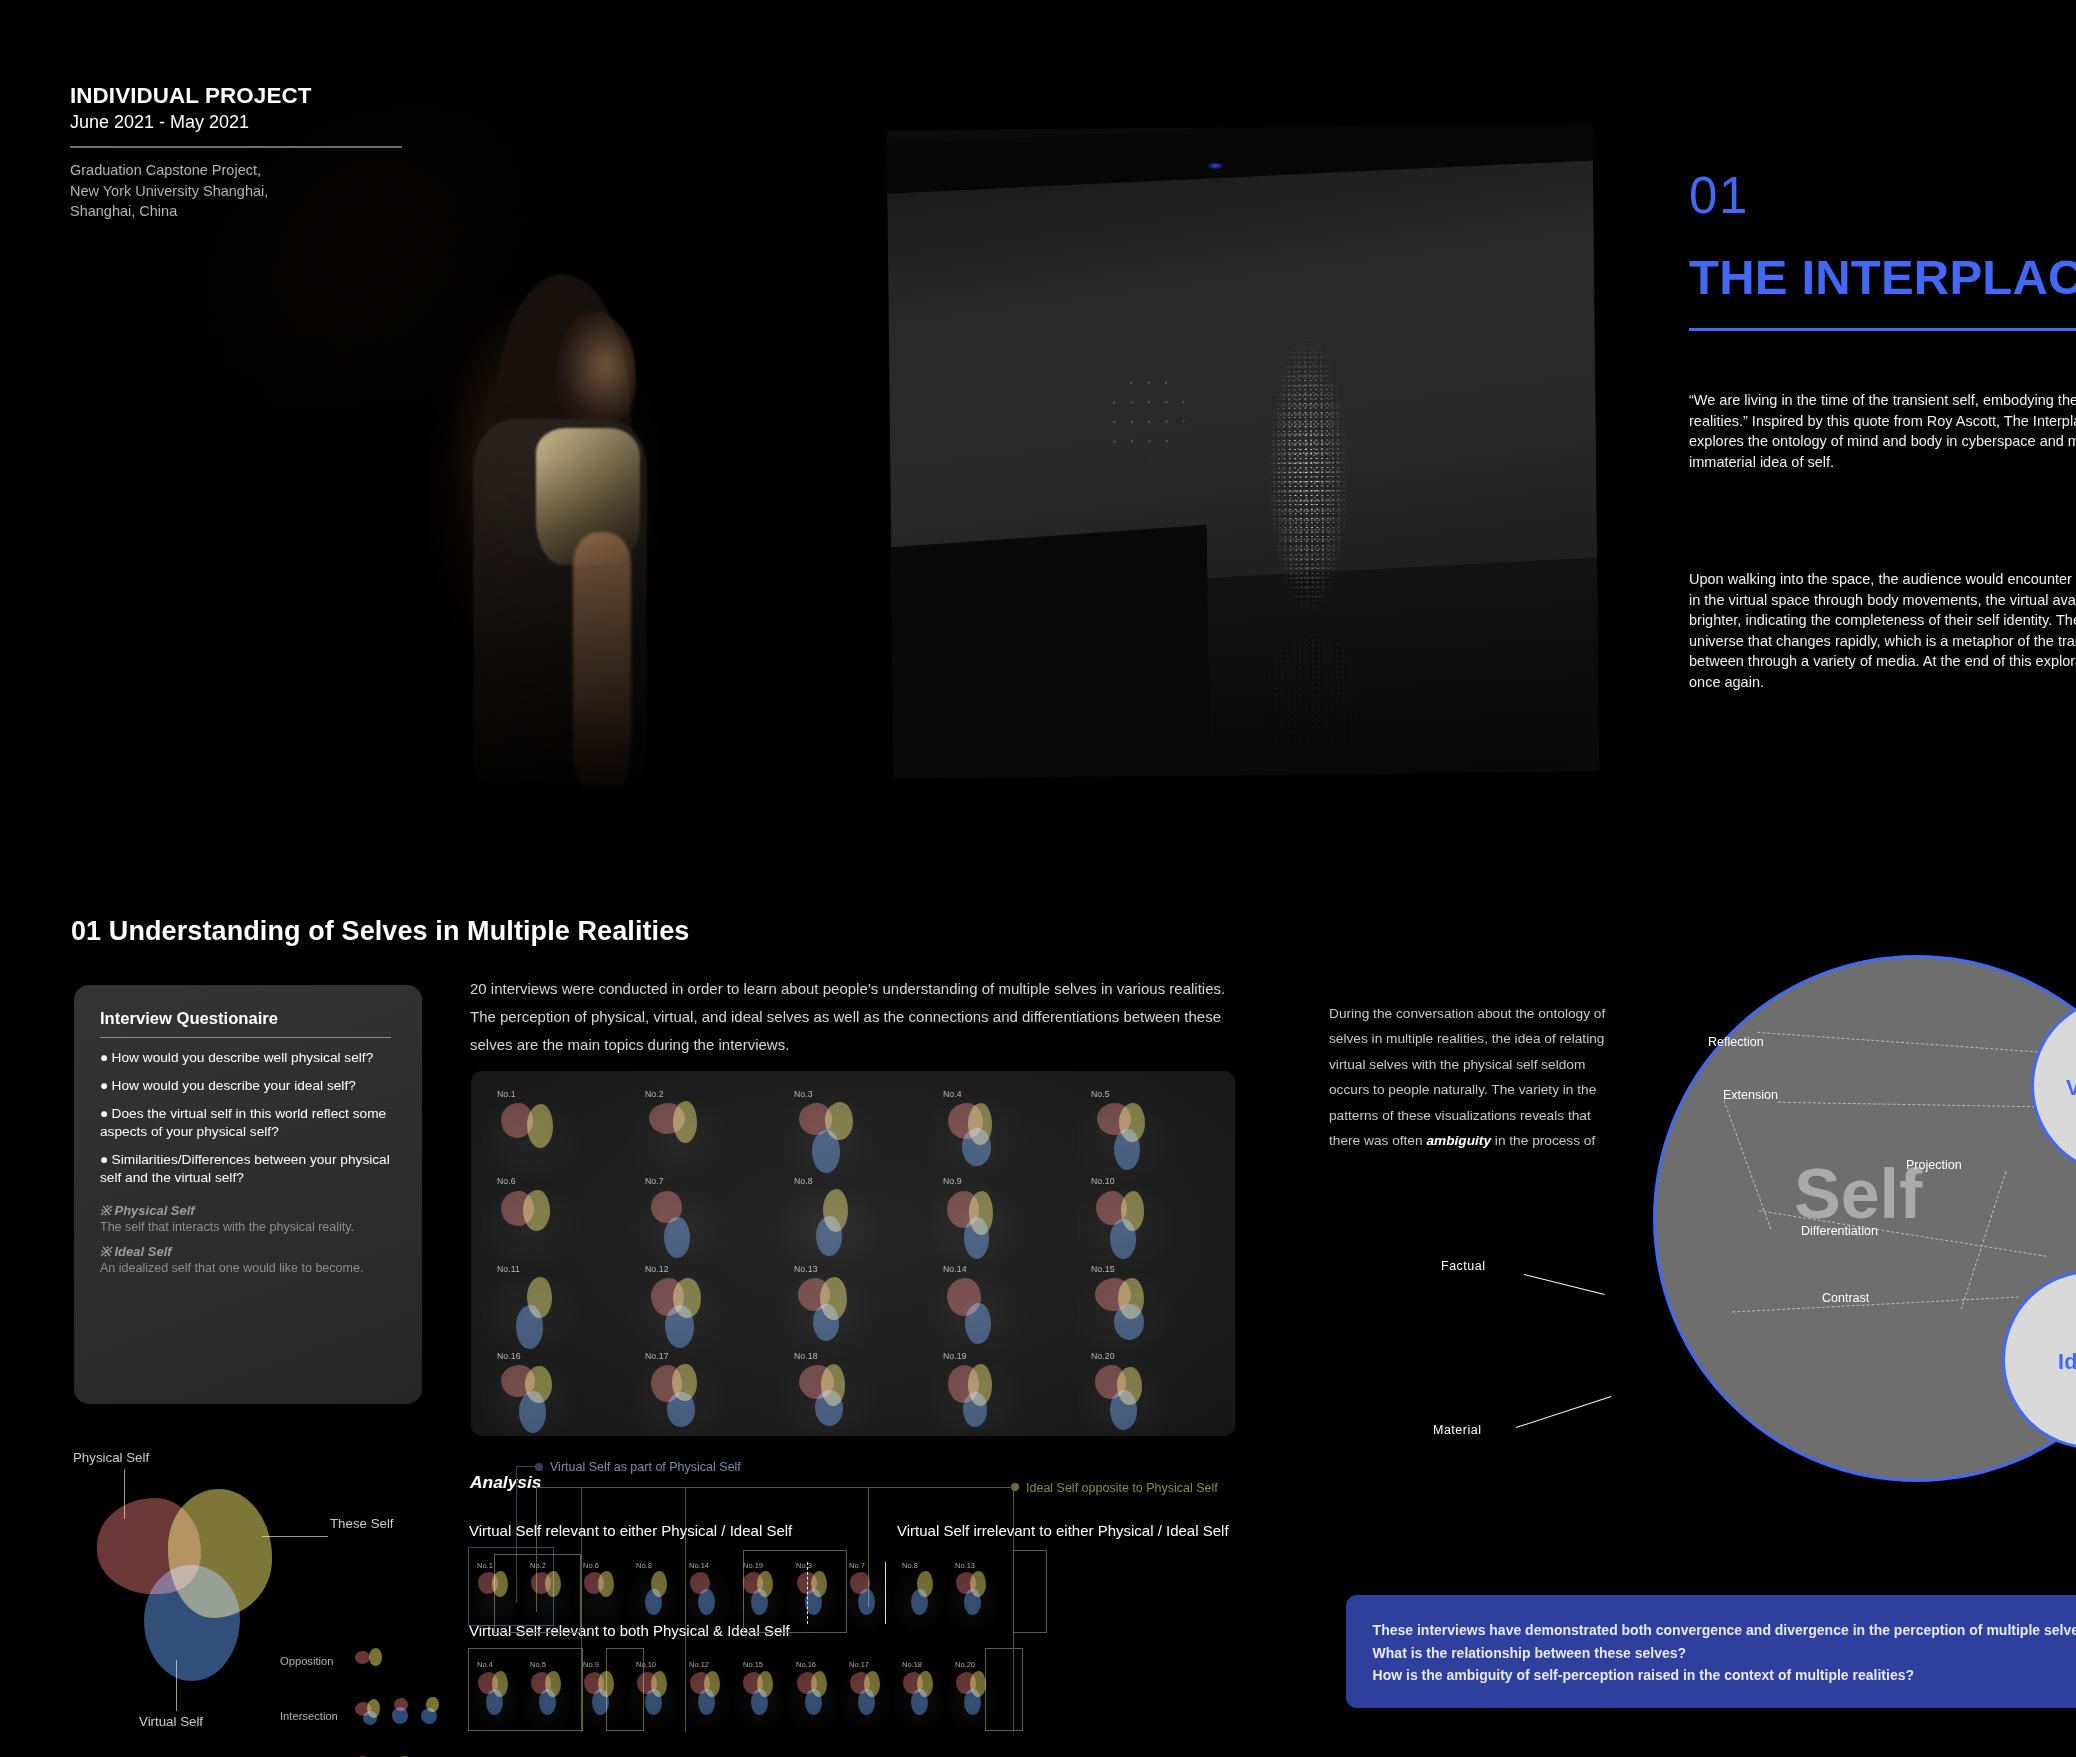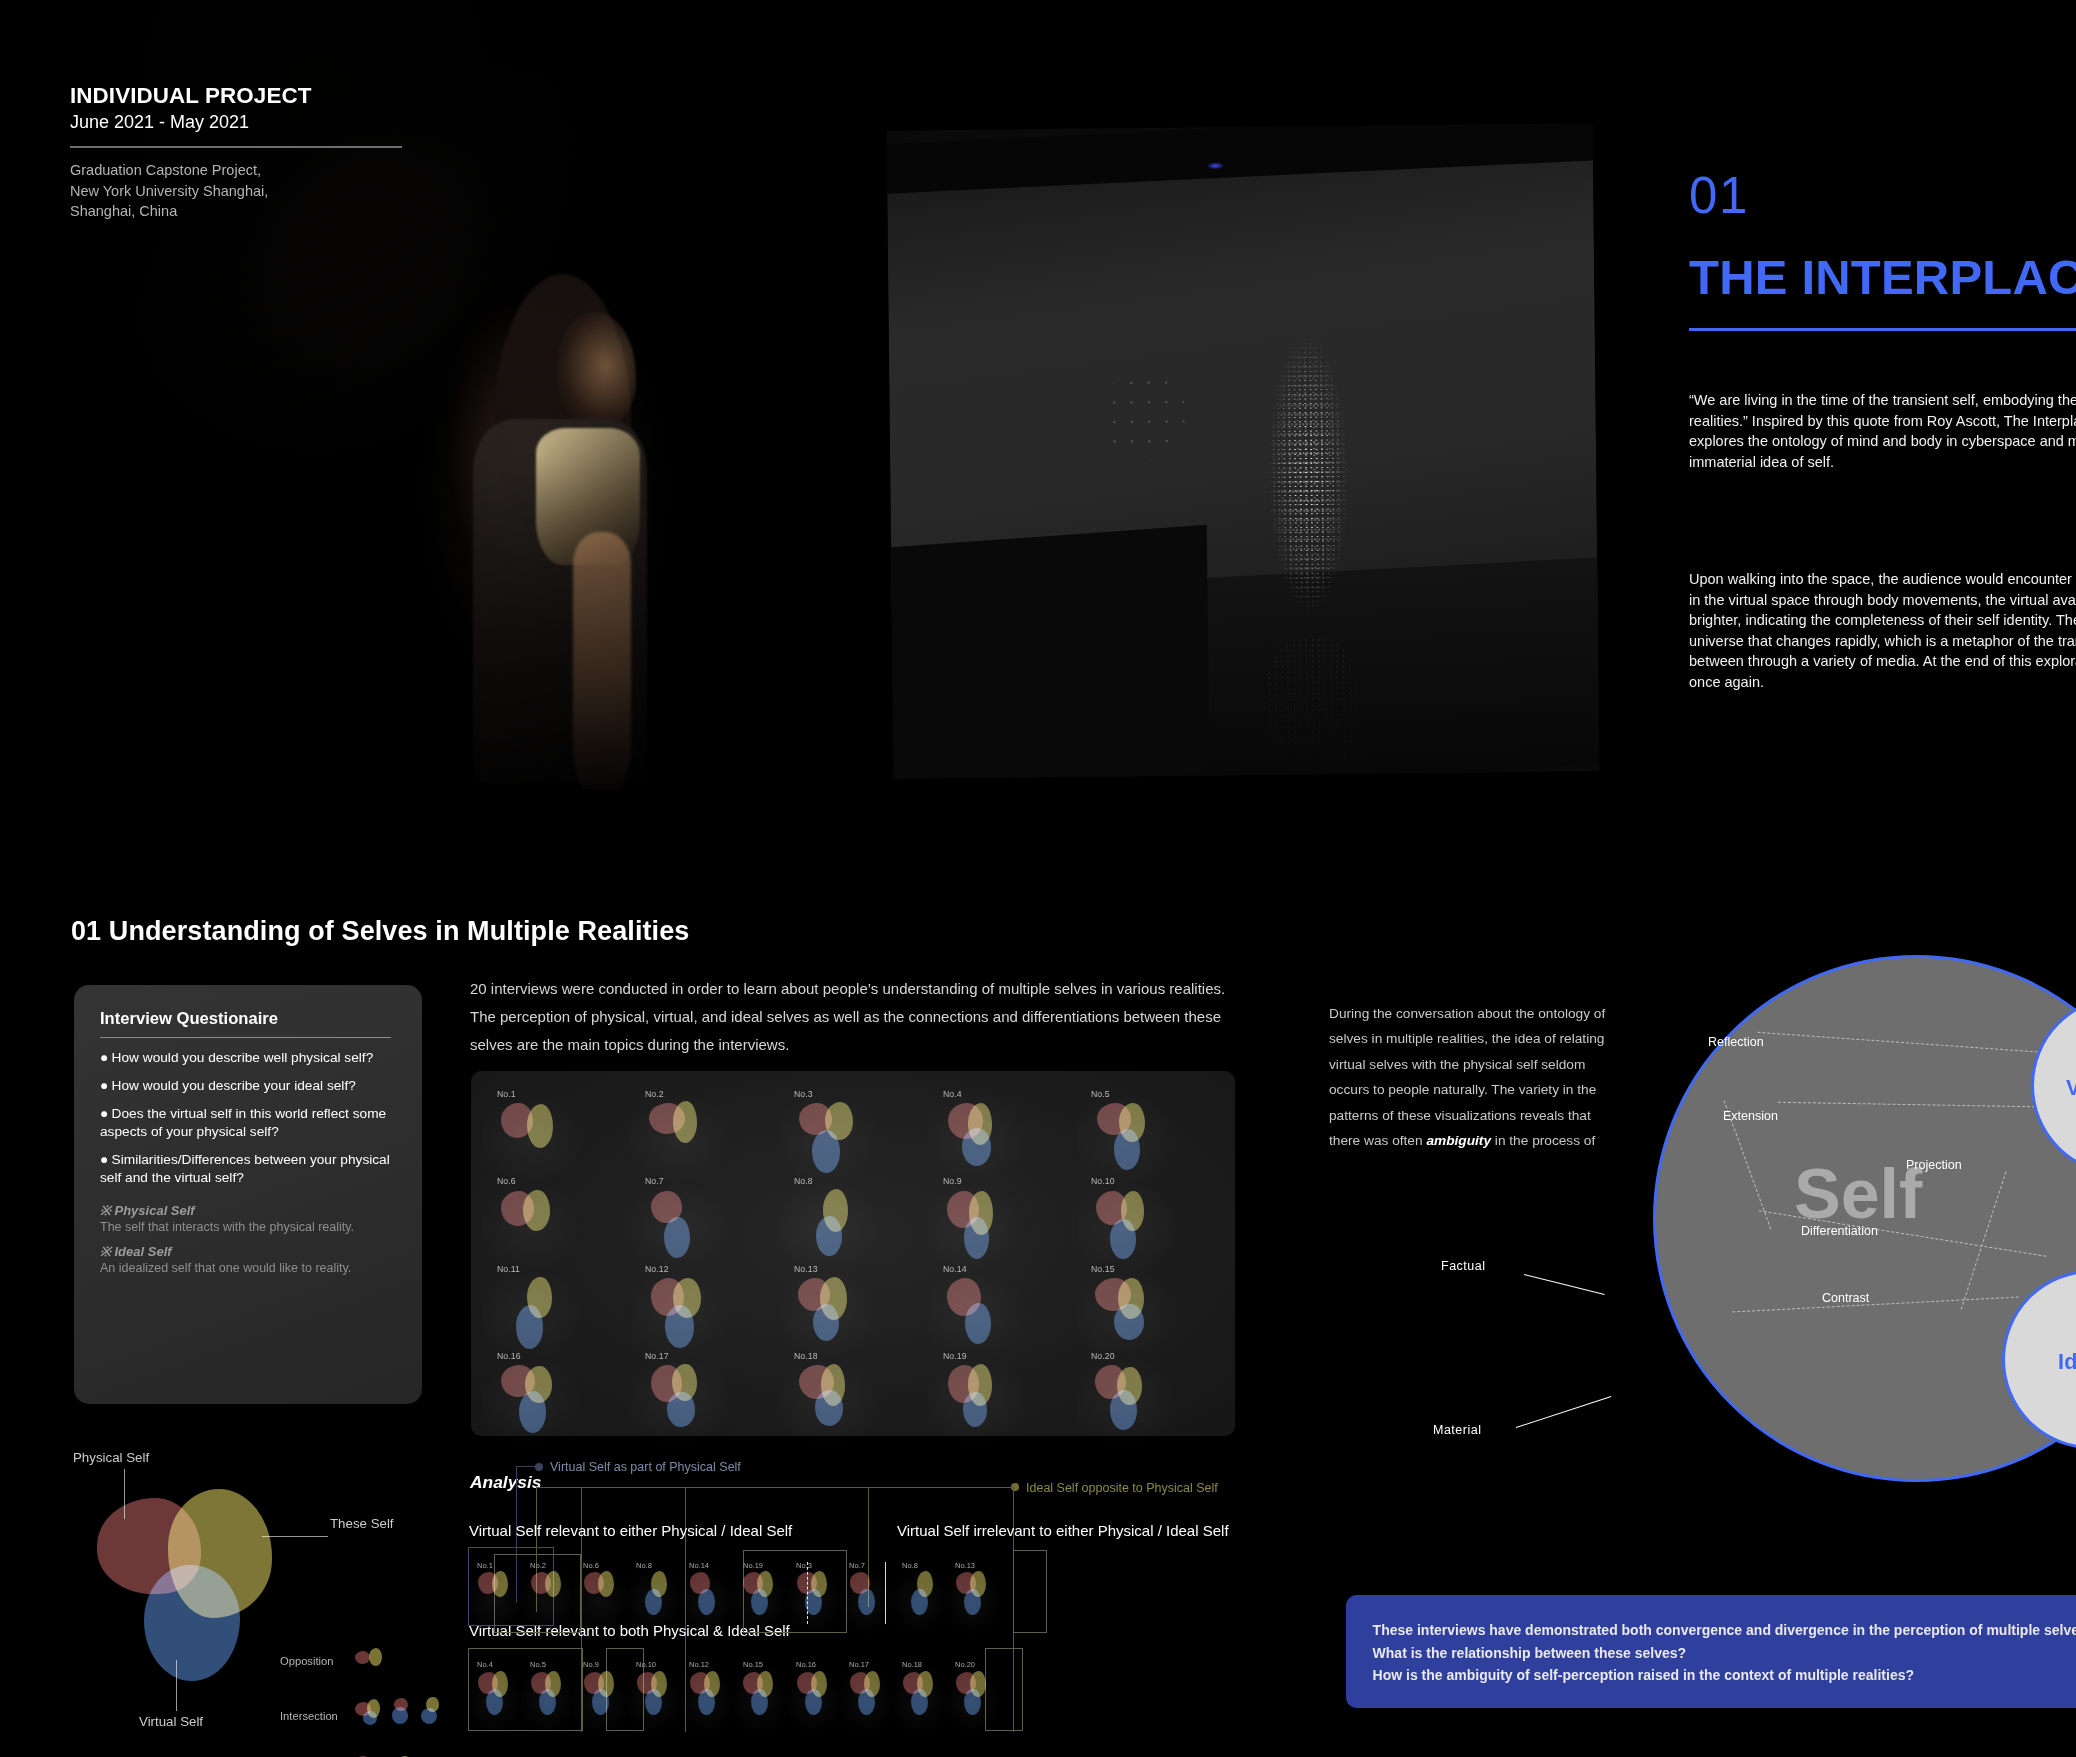--- a/index.html
+++ b/index.html
@@ -267,21 +267,21 @@
   <div class="q-item"><span class="q-bullet">●</span><span>How would you describe your ideal self?</span></div>
   <div class="q-item"><span class="q-bullet">●</span><span>Does the virtual self in this world reflect some aspects of your physical self?</span></div>
   <div class="q-item"><span class="q-bullet">●</span><span>Similarities/Differences between your physical self and the virtual self?</span></div>
   <div id="defs-wrap">
     <div class="def-block">
       <div class="def-title">※ Physical Self</div>
       <div class="def-body">The self that interacts with the physical reality.</div>
     </div>
     <div class="def-block">
       <div class="def-title">※ Ideal Self</div>
-      <div class="def-body">An idealized self that one would like to reality.</div>
+      <div class="def-body">An idealized self that one would like to become.</div>
     </div>
   </div>
 </div>
 
 <div id="intro-para" class="abs">20 interviews were conducted in order to learn about people’s understanding of multiple selves in various realities. The perception of physical, virtual, and ideal selves as well as the connections and differentiations between these selves are the main topics during the interviews.</div>
 
 <div id="interview-panel" class="abs">
     <div class="viz-label" style="left: 26px; top: 18px;">No.1</div>
     <div class="blob-group" style="left: 28px; top: 32px; width: 71px; height: 69px;">
       <div style="position: absolute; left: -16.6px; top: -12.5px; width: 104px; height: 96px; background: radial-gradient(at 45% 50%, rgba(255, 255, 255, 0.043) 0%, rgba(255, 255, 255, 0) 68%);"></div>
@@ -496,21 +496,21 @@
   <div id="self-text">Self</div>
 
   <div class="dash" style="left:158px;top:137px;width:291px;transform:rotate(4deg);"></div>
   <div class="dash" style="left:179px;top:199px;width:257px;transform:rotate(1deg);"></div>
   <div class="dash" style="left:125px;top:195px;width:137px;transform:rotate(70deg);transform-origin:left center;"></div>
   <div class="dash" style="left:407px;top:266px;width:145px;transform:rotate(108deg);transform-origin:left center;"></div>
   <div class="dash" style="left:158px;top:328px;width:291px;transform:rotate(9deg);"></div>
   <div class="dash" style="left:133px;top:399px;width:287px;transform:rotate(-3deg);"></div>
 
   <div class="inner-label" style="left:109px;top:130px;">Reflection</div>
-  <div class="inner-label" style="left:124px;top:204px;">Extension</div>
+  <div class="inner-label" style="left:124px;top:183px;">Extension</div>
   <div class="inner-label" style="left:307px;top:253px;">Projection</div>
 
   <div class="inner-label" style="left:202px;top:319px;">Differentiation</div>
   <div class="inner-label" style="left:223px;top:386px;">Contrast</div>
 
   <div class="vcircle" id="circle-virtual">
     <div class="vlabel" style="left:32px;top:76px;">Virtual</div>
   </div>
   <div class="vcircle" id="circle-ideal">
     <div class="vlabel" style="left:53px;top:76px;">Ideal</div>

